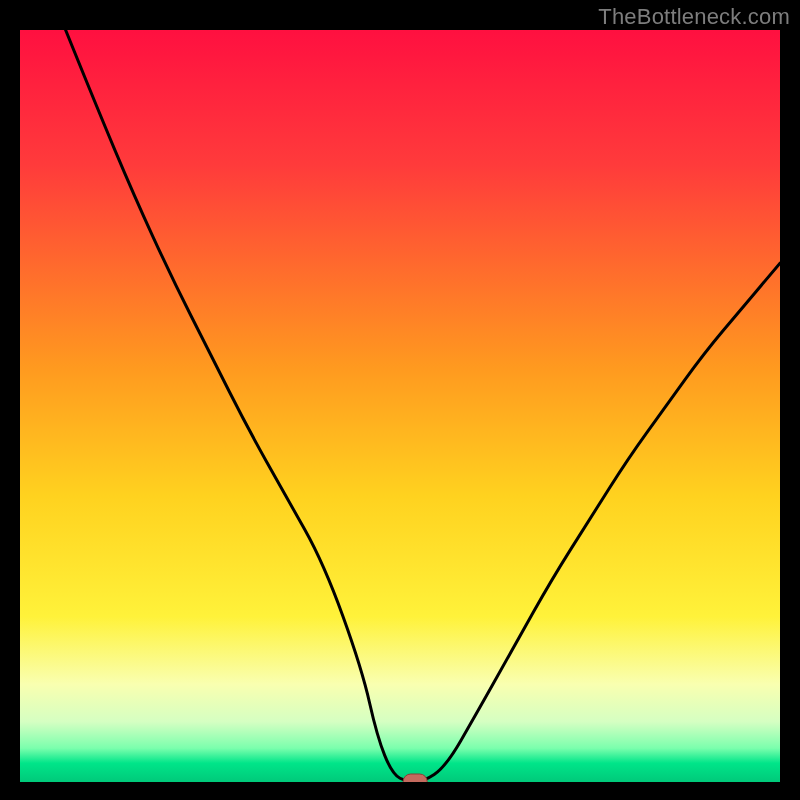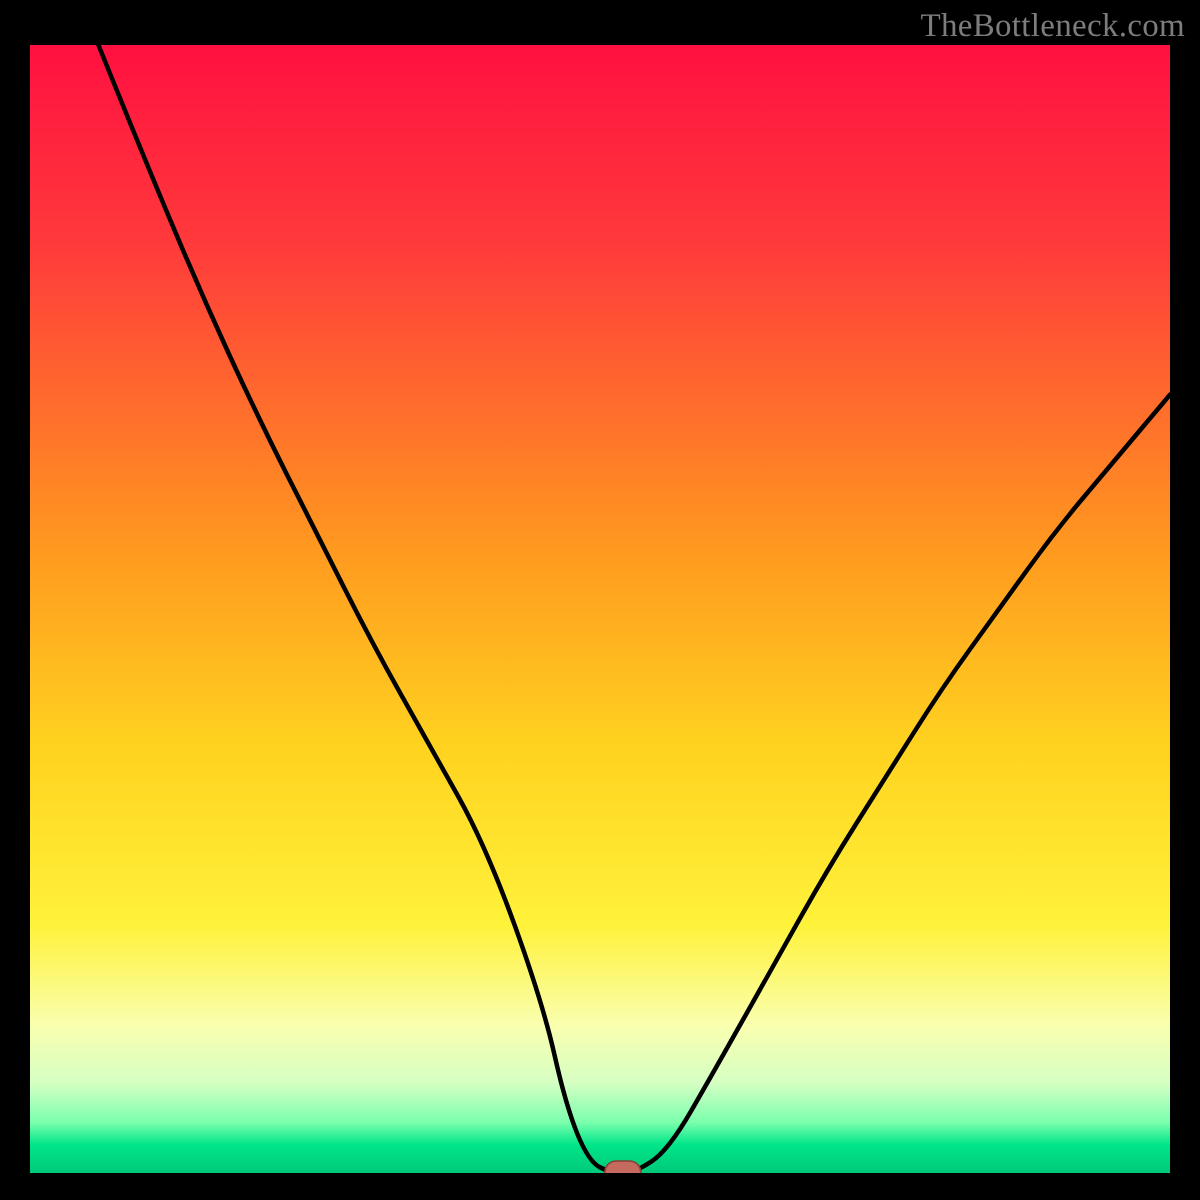--- a/index.html
+++ b/index.html
@@ -9,21 +9,20 @@
     height: 800px;
     background: #000;
     font-family: Arial, Helvetica, sans-serif;
     overflow: hidden;
   }
   .frame {
     position: relative;
     width: 800px;
     height: 800px;
     background: #000;
-    font-family: Liberation Serif, serif;
   }
   .watermark {
     position: absolute;
     top: 4px;
     right: 10px;
     color: #7d7d7d;
     font-size: 22px;
     font-weight: 500;
     letter-spacing: 0.2px;
     user-select: none;

